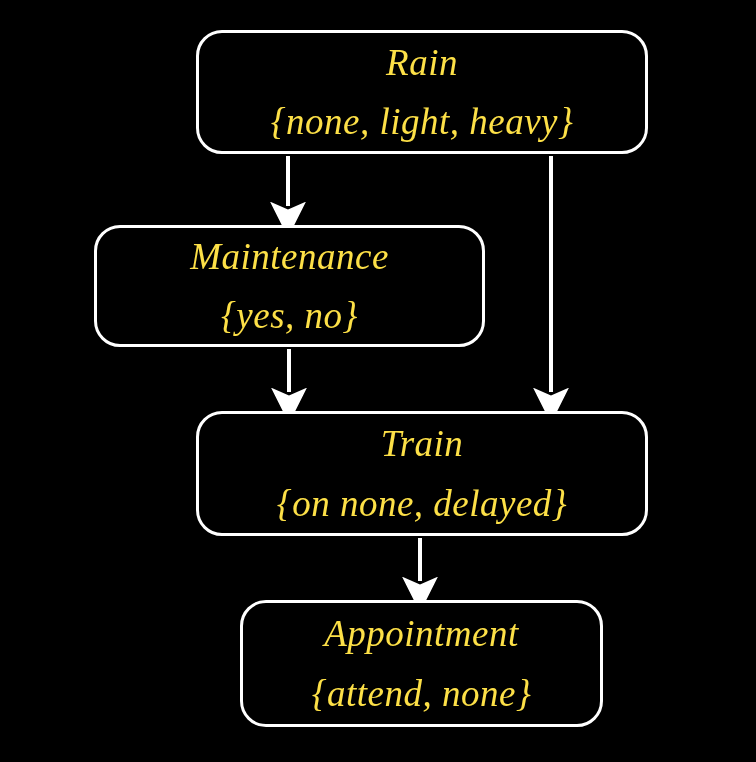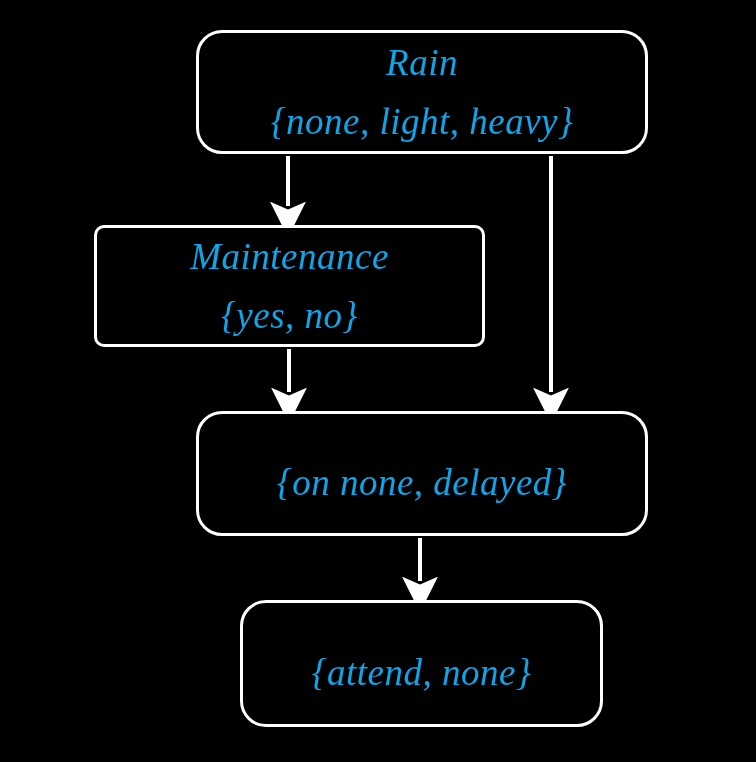--- a/index.html
+++ b/index.html
@@ -27,40 +27,40 @@
   .node {
     position: absolute;
     box-sizing: border-box;
     background: #000000;
     border: 3px solid #ffffff;
     border-radius: 26px;
     display: flex;
     flex-direction: column;
     align-items: center;
     justify-content: center;
-    color: #0ea5e9;
+    color: #fde047;
     text-align: center;
     line-height: 1.12;
   }
   .node-name {
     font-style: italic;
     font-size: 37px;
     letter-spacing: 0.5px;
     white-space: nowrap;
   }
   .node-states {
     font-style: italic;
     font-size: 37px;
     letter-spacing: 0.5px;
     white-space: nowrap;
     margin-top: 18px;
   }
   
   #node-rain        { left: 196px; top: 30px;  width: 452px; height: 124px; }
-  #node-maintenance { left: 94px;  top: 225px; width: 391px; height: 122px; border-radius: 10px; }
+  #node-maintenance { left: 94px;  top: 225px; width: 391px; height: 122px; }
   #node-train       { left: 196px; top: 411px; width: 452px; height: 125px; }
   #node-appointment { left: 240px; top: 600px; width: 363px; height: 127px; }
 </style>
 </head>
 <body>
 
 <div id="canvas">
 
   <svg id="edge-layer" viewBox="0 0 756 762">
     <defs>
@@ -82,20 +82,22 @@
     <span class="node-name">Rain</span>
     <span class="node-states">{none, light, heavy}</span>
   </div>
 
   <div class="node" id="node-maintenance">
     <span class="node-name">Maintenance</span>
     <span class="node-states">{yes, no}</span>
   </div>
 
   <div class="node" id="node-train">
+    <span class="node-name">Train</span>
     <span class="node-states">{on none, delayed}</span>
   </div>
 
   <div class="node" id="node-appointment">
+    <span class="node-name">Appointment</span>
     <span class="node-states">{attend, none}</span>
   </div>
 
 </div>
 
 </body></html>

